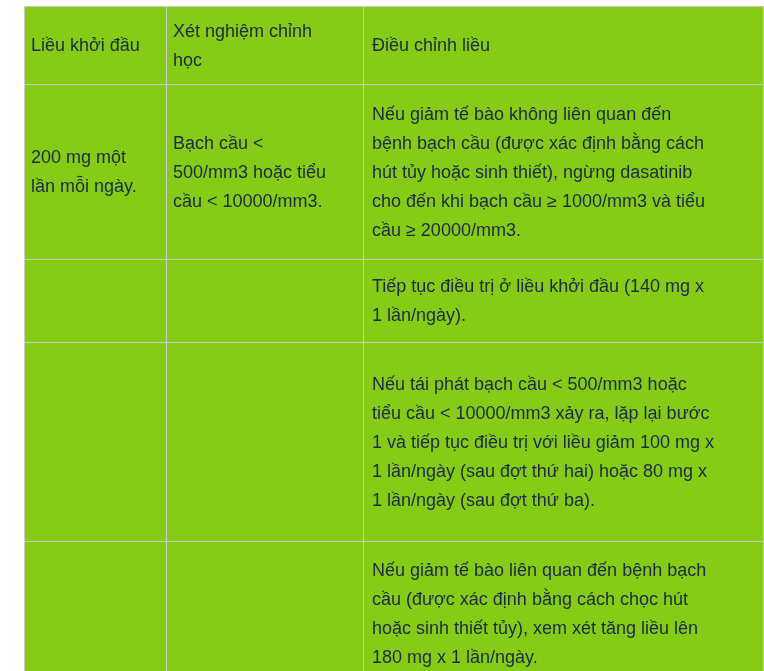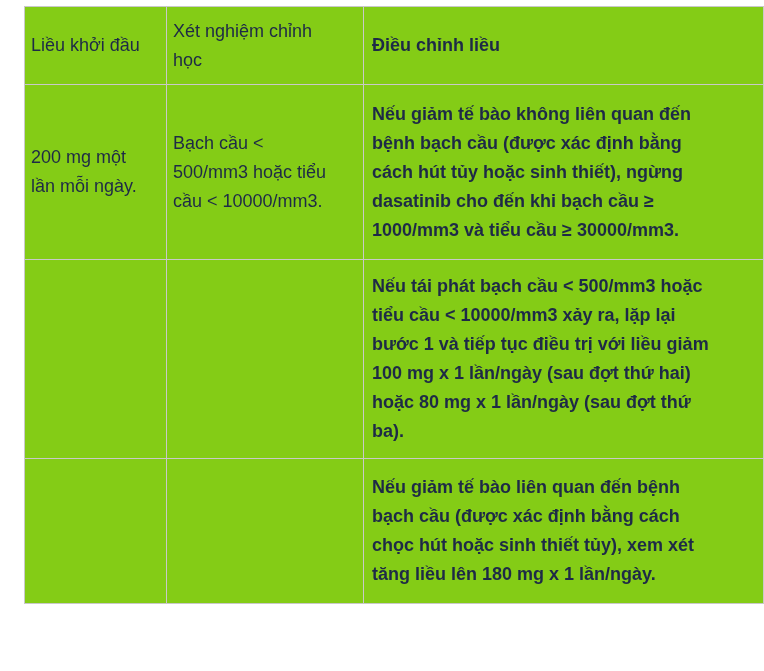--- a/index.html
+++ b/index.html
@@ -41,21 +41,21 @@
   col.c3 { width: 410px; }
   
   tr.r-head { height: 78px; }
   tr.r-1 { height: 175px; }
   tr.r-2 { height: 83px; }
   tr.r-3 { height: 199px; }
   tr.r-4 { height: 145px; }
   
   .w1 { max-width: 115px; }
   .w2 { max-width: 160px; }
-  .w3 { max-width: 342px; font-weight: bold; }
+  .w3 { max-width: 342px; }
 </style>
 </head>
 <body>
 
 <table class="dose-table">
   <colgroup>
     <col class="c1">
     <col class="c2">
     <col class="c3">
   </colgroup>
@@ -73,24 +73,35 @@
     </tr>
 
     <tr class="r-1">
       <td>
         <div class="w1">200 mg một lần mỗi ngày.</div>
       </td>
       <td>
         <div class="w2">Bạch cầu &lt; 500/mm3 hoặc tiểu cầu &lt; 10000/mm3.</div>
       </td>
       <td>
-        <div class="w3">Nếu giảm tế bào không liên quan đến bệnh bạch cầu (được xác định bằng cách hút tủy hoặc sinh thiết), ngừng dasatinib cho đến khi bạch cầu ≥ 1000/mm3 và tiểu cầu ≥ 30000/mm3.</div>
+        <div class="w3">Nếu giảm tế bào không liên quan đến bệnh bạch cầu (được xác định bằng cách hút tủy hoặc sinh thiết), ngừng dasatinib cho đến khi bạch cầu ≥ 1000/mm3 và tiểu cầu ≥ 20000/mm3.</div>
       </td>
     </tr>
 
+    <tr class="r-2">
+      <td>
+        <div class="w1"></div>
+      </td>
+      <td>
+        <div class="w2"></div>
+      </td>
+      <td>
+        <div class="w3">Tiếp tục điều trị ở liều khởi đầu (140 mg x 1 lần/ngày).</div>
+      </td>
+    </tr>
 
     <tr class="r-3">
       <td>
         <div class="w1"></div>
       </td>
       <td>
         <div class="w2"></div>
       </td>
       <td>
         <div class="w3">Nếu tái phát bạch cầu &lt; 500/mm3 hoặc tiểu cầu &lt; 10000/mm3 xảy ra, lặp lại bước 1 và tiếp tục điều trị với liều giảm 100 mg x 1 lần/ngày (sau đợt thứ hai) hoặc 80 mg x 1 lần/ngày (sau đợt thứ ba).</div>

